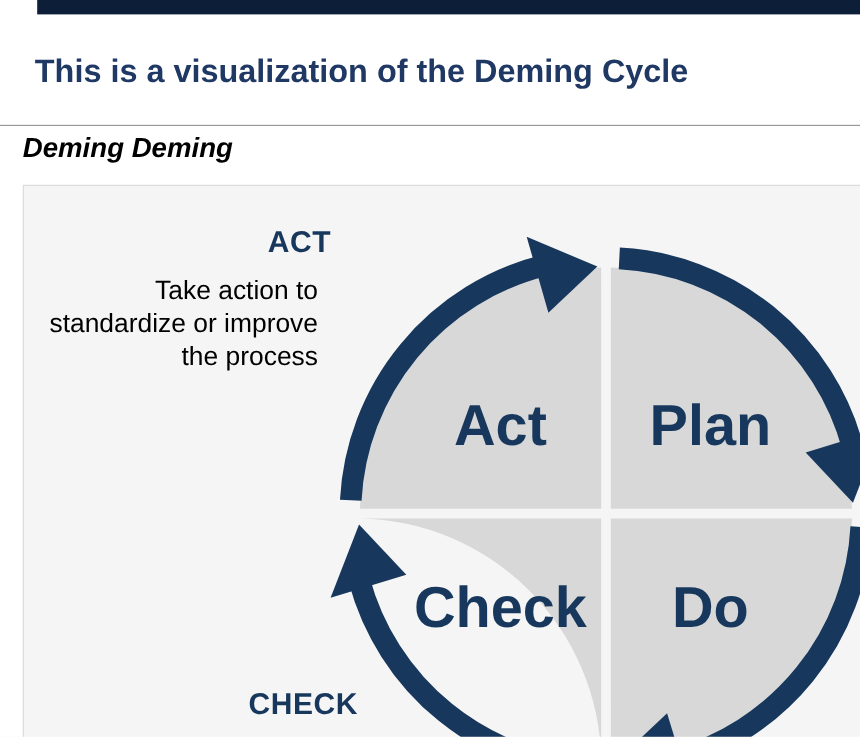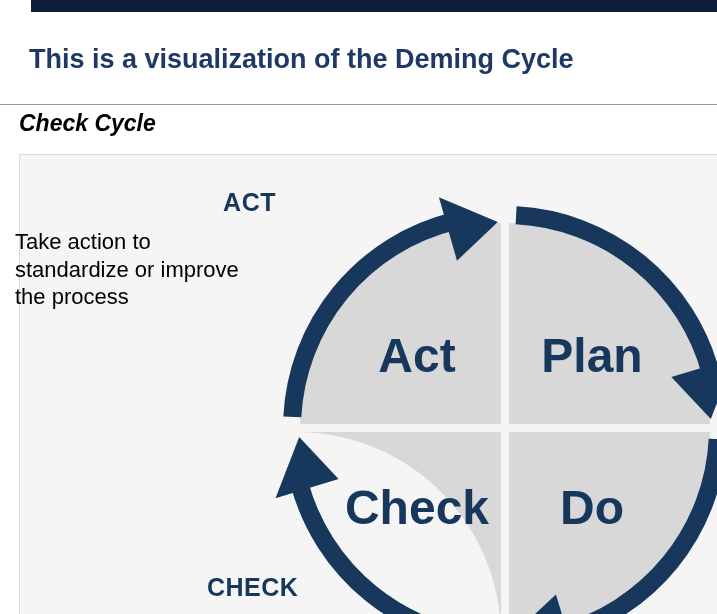--- a/index.html
+++ b/index.html
@@ -31,21 +31,21 @@
     background:#f5f5f5;border:1px solid #dcdcdc;box-sizing:border-box;
   }
   .act-label{
     position:absolute;top:188px;right:441px;
     font-size:25px;font-weight:bold;color:#17375d;
     letter-spacing:0.5px;white-space:nowrap;
   }
   .act-desc{
     position:absolute;top:228px;right:452px;width:250px;
     font-size:22px;line-height:27.5px;color:#000000;
-    text-align:left;white-space:pre-line;
+    text-align:right;white-space:pre-line;
   }
   .check-label{
     position:absolute;left:207px;top:573px;
     font-size:25px;font-weight:bold;color:#17375d;
     letter-spacing:0.5px;white-space:nowrap;
   }
   .cycle-svg{
     position:absolute;left:255px;top:178px;width:520px;height:520px;
   }
   .quad{fill:#d8d8d8;}
@@ -58,21 +58,21 @@
 </style>
 </head>
 <body>
 
 <div class="top-bar"></div>
 
 <h1 class="slide-title">This is a visualization of the Deming Cycle</h1>
 
 <div class="title-rule"></div>
 
-<h2 class="section-heading">Check Cycle</h2>
+<h2 class="section-heading">Deming Deming</h2>
 
 <div class="panel"></div>
 
 <div class="act-label">ACT</div>
 
 <div class="act-desc">Take action to
 standardize or improve
 the process</div>
 
 <div class="check-label">CHECK</div>

